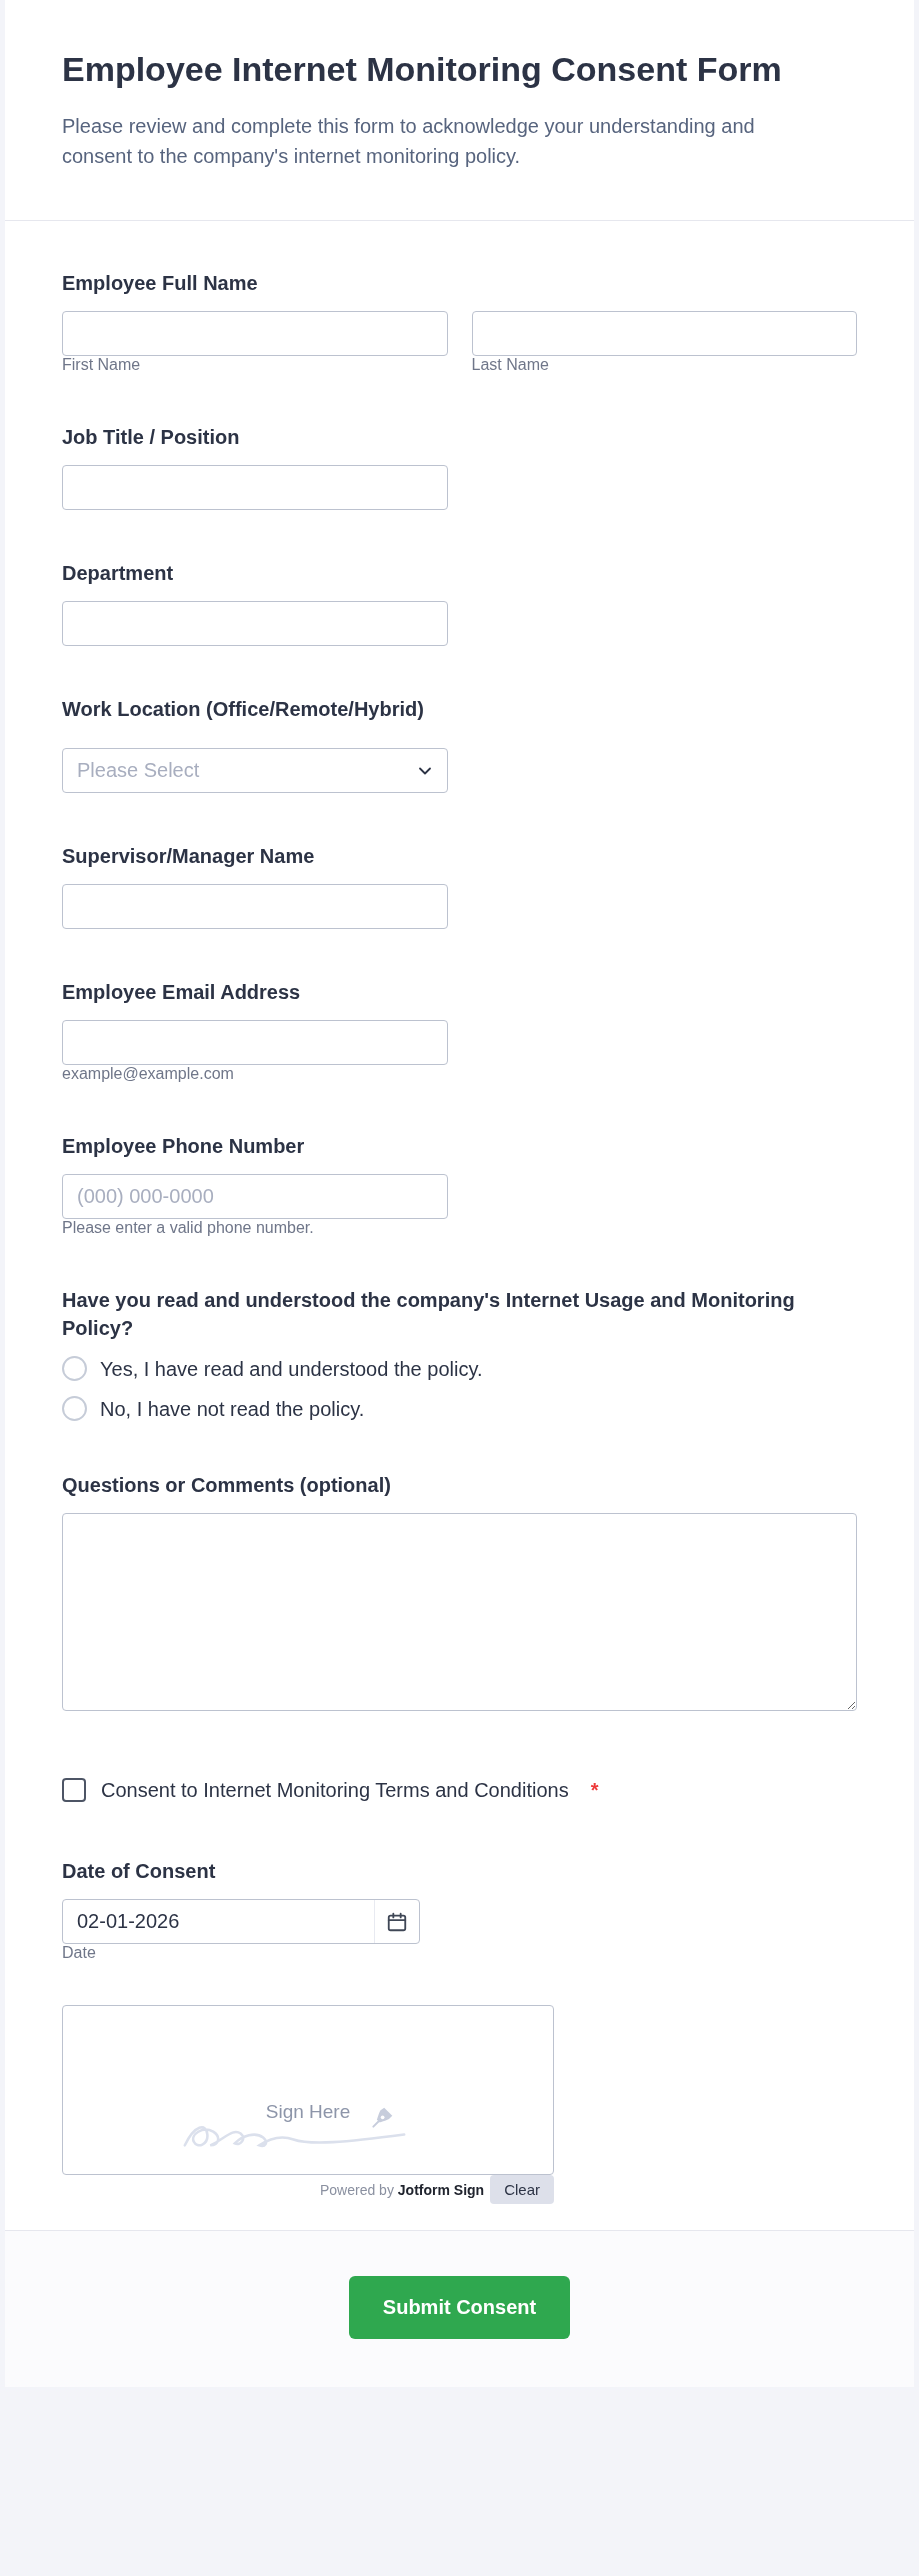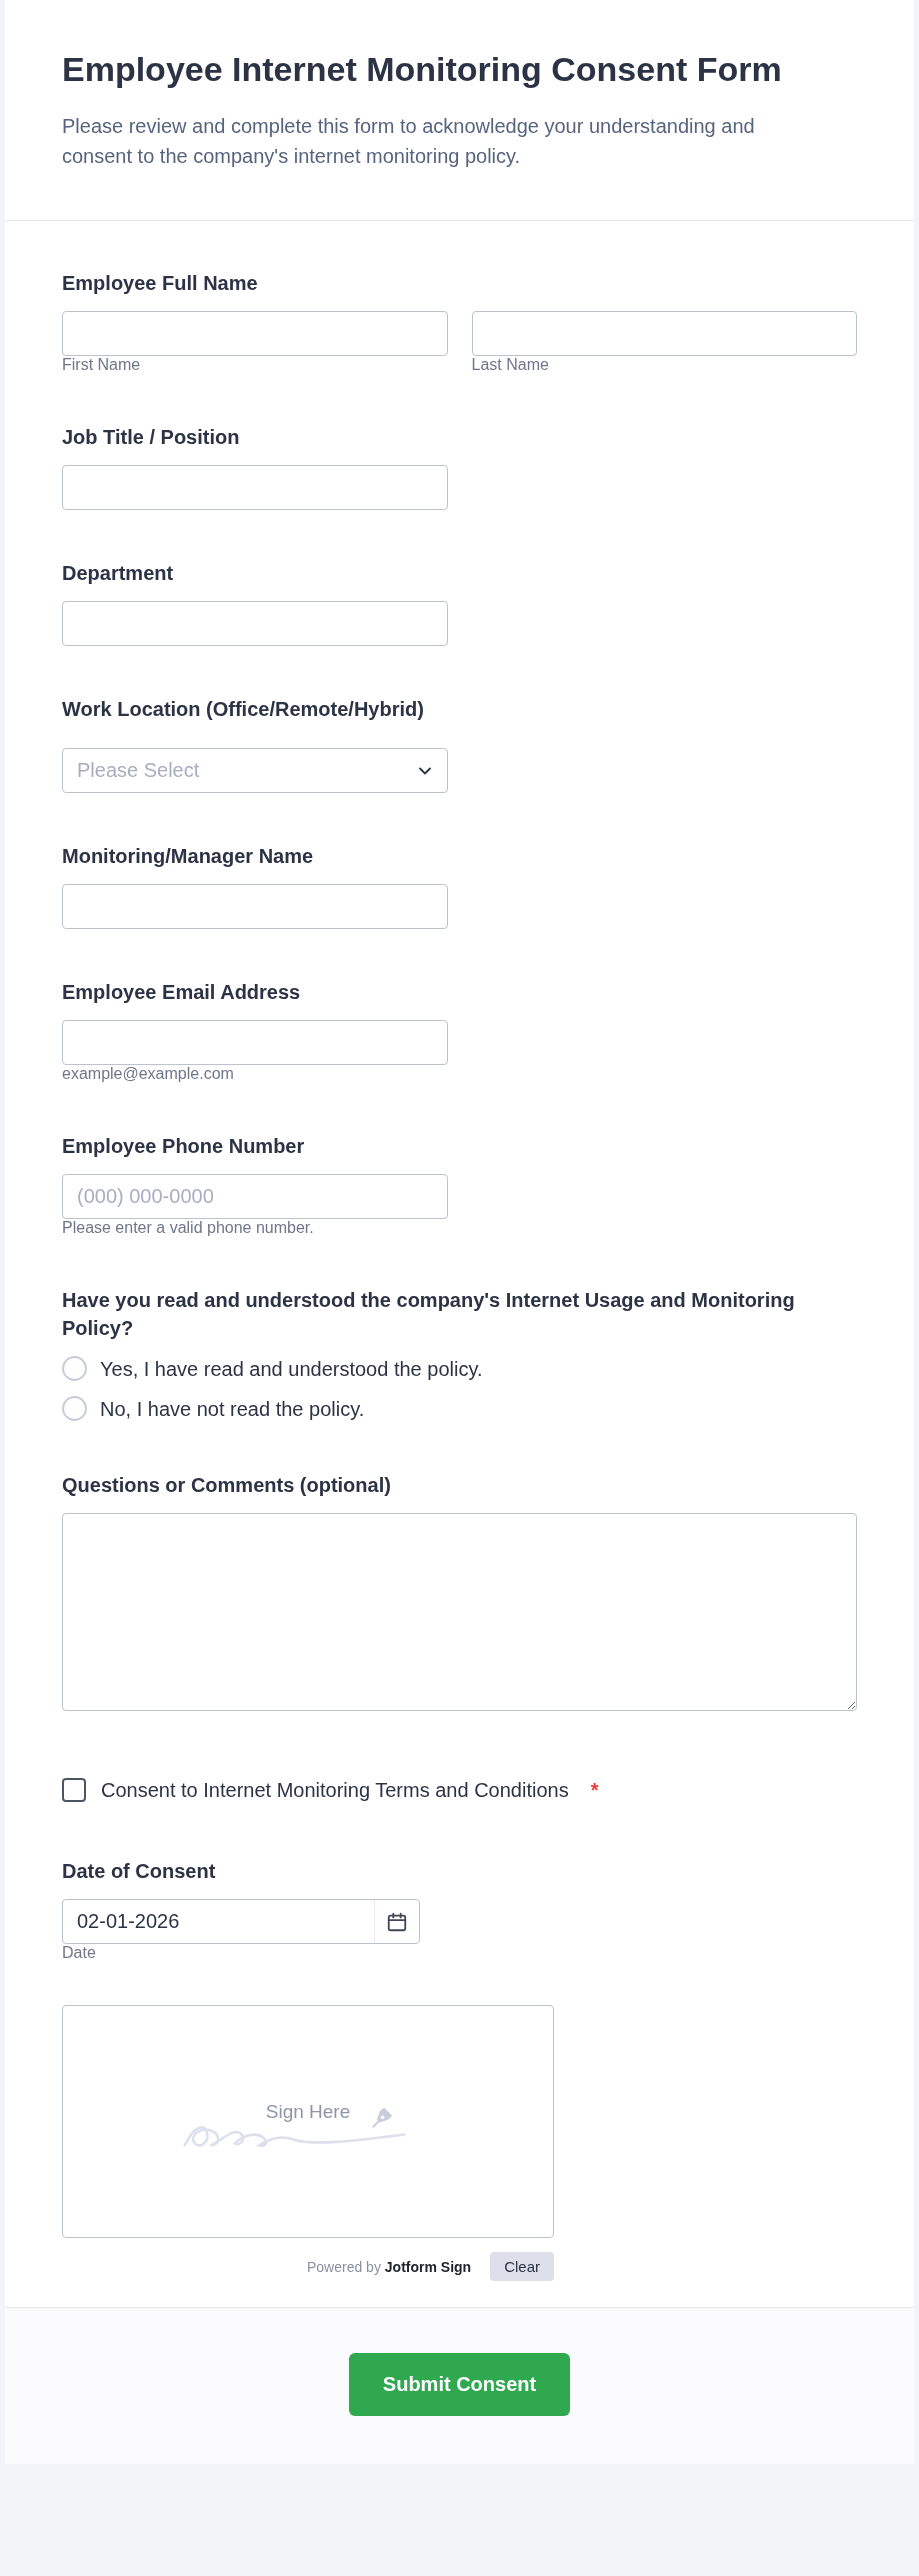--- a/index.html
+++ b/index.html
@@ -59,30 +59,30 @@
   .q-date{margin-bottom:43px;}
   .date-wrap{position:relative;width:358px;}
   .date-input{padding-right:57px;}
   .cal-btn{
     position:absolute;right:1px;top:1px;bottom:1px;width:45px;
     display:flex;align-items:center;justify-content:center;cursor:pointer;
     border-left:1px solid #e8eaf1;background:transparent;border-top:none;border-bottom:none;border-right:none;
   }
   .q-signature{margin-bottom:0;}
   .sig-box{
-    width:492px;height:233px;border:1px solid var(--border);border-radius:4px;
+    width:492px;height:170px;border:1px solid var(--border);border-radius:4px;
     background:#fff;position:relative;cursor:crosshair;overflow:hidden;
   }
   .sig-hint{
     position:absolute;left:0;right:0;top:95px;text-align:center;
     font-size:19px;color:#8d95a9;
   }
   .squiggle{position:absolute;left:117px;top:107px;}
   .pen-icon{position:absolute;left:calc(50% + 61px);top:99px;}
-  .sig-footer{width:492px;display:flex;justify-content:flex-end;align-items:center;gap:19px;margin-top:14px;}
+  .sig-footer{width:492px;display:flex;justify-content:flex-end;align-items:center;gap:6px;margin-top:0;}
   .powered{font-size:14px;color:#8a90a0;}
   .powered .brand{font-weight:700;color:#20242e;}
   .clear-btn{
     background:#dde0ea;border:none;border-radius:4px;font-size:15px;color:#2c3345;
     padding:6px 14px;font-family:inherit;cursor:pointer;
   }
   .submit-section{
     border-top:1px solid var(--divider);background:var(--footer_bg);
     padding:45px 0 48px;display:flex;justify-content:center;
   }
@@ -133,21 +133,21 @@
       <span class="q-label">Work Location (Office/Remote/Hybrid)</span>
       <div class="select">
         <span class="select-text">Please Select</span>
         <svg class="chevron" width="20" height="20" viewBox="0 0 24 24" fill="none" stroke="#2c3345" stroke-width="2.2" stroke-linecap="round" stroke-linejoin="round">
             <path d="M6 9l6 6 6-6"></path>
           </svg>
       </div>
     </div>
 
     <div class="q">
-      <span class="q-label">Monitoring/Manager Name</span>
+      <span class="q-label">Supervisor/Manager Name</span>
       <input type="text" class="text-input w-half" style="">
     </div>
 
     <div class="q">
       <span class="q-label">Employee Email Address</span>
       <input type="text" class="text-input w-half" style="">
       <div class="sublabel">example@example.com</div>
     </div>
 
     <div class="q">

